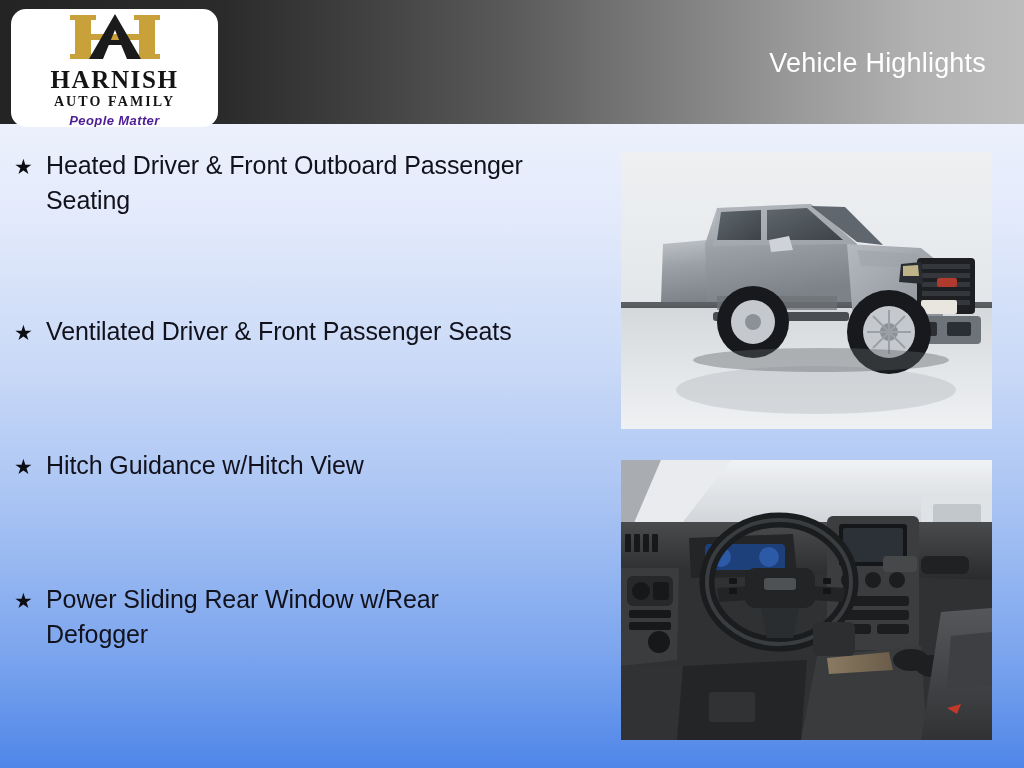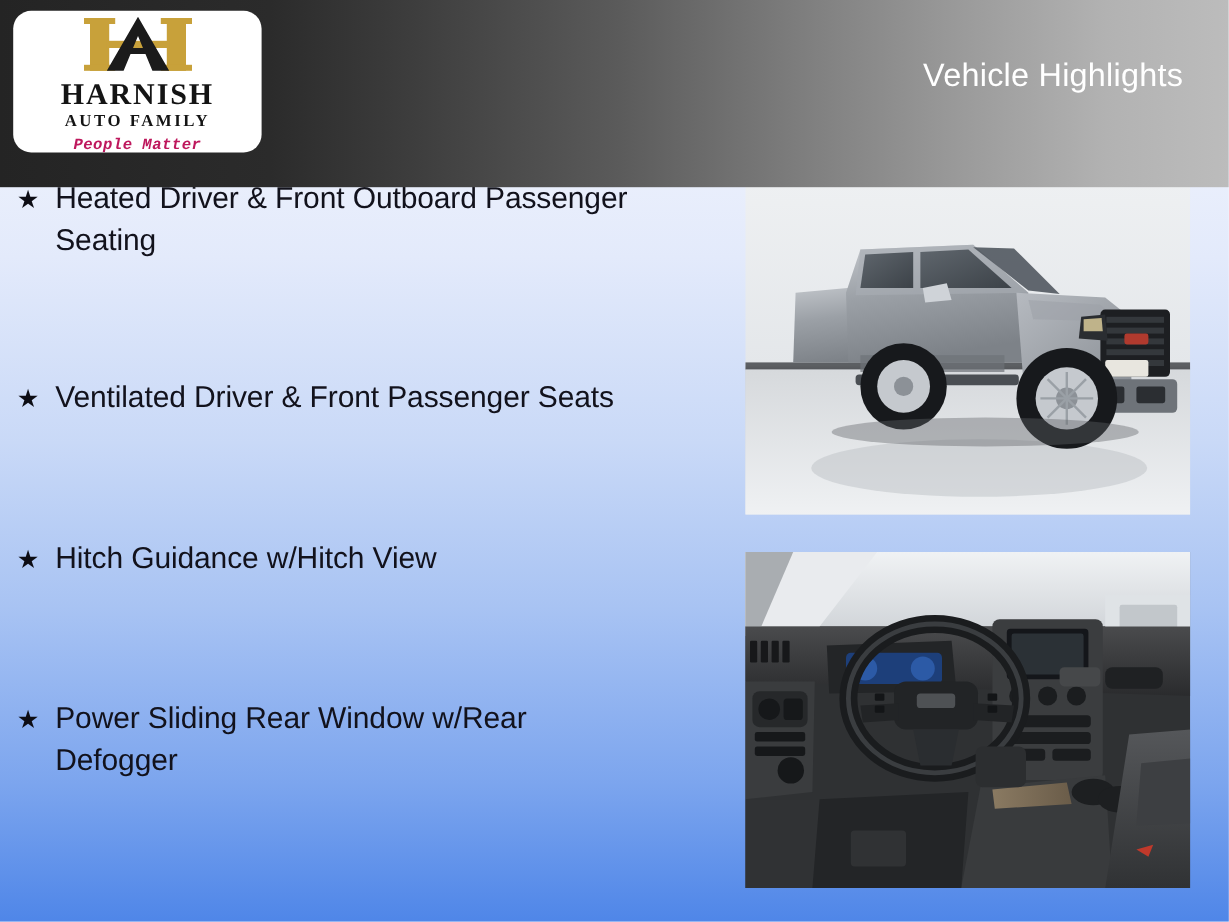--- a/index.html
+++ b/index.html
@@ -10,21 +10,21 @@
     font-family:"Liberation Sans", sans-serif;
   }
   body {
     position:relative;
     background:linear-gradient(to bottom, #fbfcff 0%, #f2f5fd 8%, #e3eafb 28%, #c9d9f7 48%, #a8c3f3 66%, #7ca5ee 85%, #4f86e8 100%);
   }
 
   
   .header {
     position:absolute; left:0; top:0;
-    width:1024px; height:156px;
+    width:1024px; height:124px;
     background:linear-gradient(to right, #242424 0%, #2b2b2b 22%, #3e3e3e 34%, #5a5a5a 50%, #7b7b7b 64%, #9a9a9a 78%, #b2b2b2 90%, #bcbcbc 100%);
     z-index:2;
   }
   .header-title {
     position:absolute;
     right:38px; top:50px;
     color:#ffffff;
     font-size:27px;
     font-weight:400;
     letter-spacing:0.2px;
@@ -78,25 +78,25 @@
     letter-spacing:2.1px;
     color:#141414;
     line-height:1.05;
   }
   .logo-rule3 {
     width:174px; height:1px;
     background:#b9ad7e;
     margin:2px 0 2px 0;
   }
   .logo-tagline {
-    font-family:Liberation Mono, monospace;
+    font-family:Liberation Sans, sans-serif;
     font-style:italic;
     font-weight:700;
     font-size:13px;
-    color:#be185d;
+    color:#4c1d95;
     letter-spacing:0.4px;
   }
 
   
   .bullets {
     position:absolute;
     left:0; top:148px;
     width:580px;
   }
   .bullet-row {

